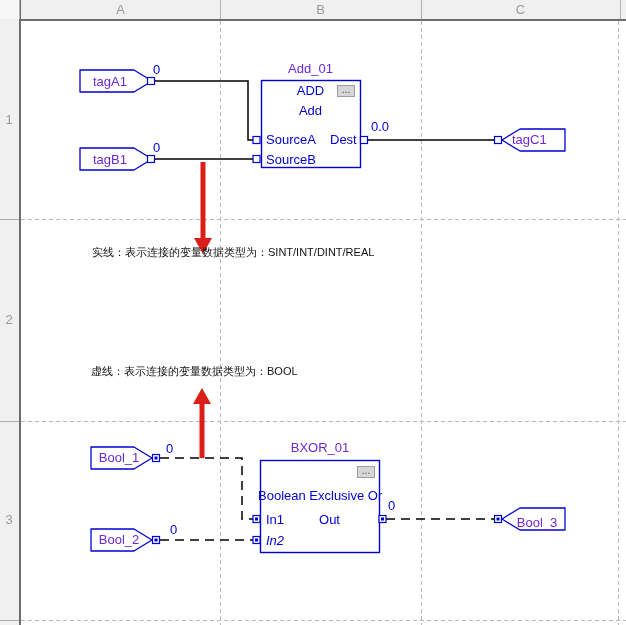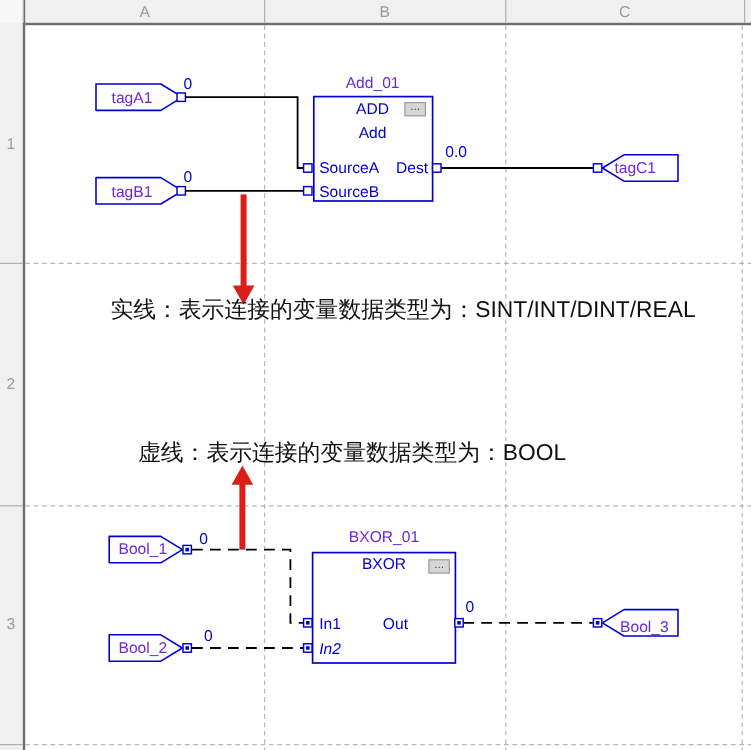--- a/index.html
+++ b/index.html
@@ -15,21 +15,21 @@
   .col-label{position:absolute;top:2px;height:16px;text-align:center;color:#9a9a9a;font-size:13px;}
   .row-label{position:absolute;left:0;width:18px;text-align:center;color:#9a9a9a;font-size:13px;}
 
   
   #vector{position:absolute;left:0;top:0;width:626px;height:625px;}
 
   
   .t{position:absolute;white-space:nowrap;font-size:13px;line-height:15px;color:#6d28d9;}
   .blue{color:#0000d2;}
   .ctr{text-align:center;}
-  .annot{position:absolute;white-space:nowrap;font-size:19px;color:#111;}
+  .annot{position:absolute;white-space:nowrap;font-size:11px;color:#111;}
   .ellipsis-btn{position:absolute;width:18px;height:12px;background:#d6d6d6;border:1px solid #9d9d9d;
     font-size:10px;line-height:7px;text-align:center;color:#444;box-sizing:border-box;}
 </style>
 </head>
 <body>
 
 <div id="page">
 
   <div class="col-header-band"></div>
   <div class="row-header-band"></div>
@@ -130,25 +130,25 @@
   <span class="t blue" style="left:266px;top:152px;">SourceB</span>
   <span class="t blue" style="left:371px;top:119px;">0.0</span>
 
   <span class="t" style="left:84px;top:74px;width:52px;text-align:center;">tagA1</span>
   <span class="t blue" style="left:153px;top:62px;">0</span>
   <span class="t" style="left:84px;top:152px;width:52px;text-align:center;">tagB1</span>
   <span class="t blue" style="left:153px;top:140px;">0</span>
   <span class="t" style="left:512px;top:132px;width:50px;text-align:left;">tagC1</span>
 
   <span class="annot" style="left:92px;top:245px;">实线：表示连接的变量数据类型为：SINT/INT/DINT/REAL</span>
-  <span class="annot" style="left:91px;top:364px;margin-left:24px;">虚线：表示连接的变量数据类型为：BOOL</span>
+  <span class="annot" style="left:91px;top:364px;">虚线：表示连接的变量数据类型为：BOOL</span>
 
   <span class="t ctr" style="left:260px;top:440px;width:120px;">BXOR_01</span>
-  <span class="t blue ctr" style="left:260px;top:462px;width:120px;">BXOR</span>
   <div class="ellipsis-btn" style="left:357px;top:466px;">...</div>
+  <span class="t blue ctr" style="left:258px;top:488px;width:124px;">Boolean Exclusive Or</span>
   <span class="t blue" style="left:266px;top:512px;">In1</span>
   <span class="t blue" style="left:314px;top:512px;width:26px;text-align:right;">Out</span>
   <span class="t blue" style="left:266px;top:533px;font-style:italic;">In2</span>
   <span class="t blue" style="left:388px;top:498px;">0</span>
 
   <span class="t" style="left:95px;top:450px;width:48px;text-align:center;">Bool_1</span>
   <span class="t blue" style="left:166px;top:441px;">0</span>
   <span class="t" style="left:95px;top:532px;width:48px;text-align:center;">Bool_2</span>
   <span class="t blue" style="left:170px;top:522px;">0</span>
   <span class="t" style="left:512px;top:515px;width:50px;text-align:center;">Bool_3</span>

